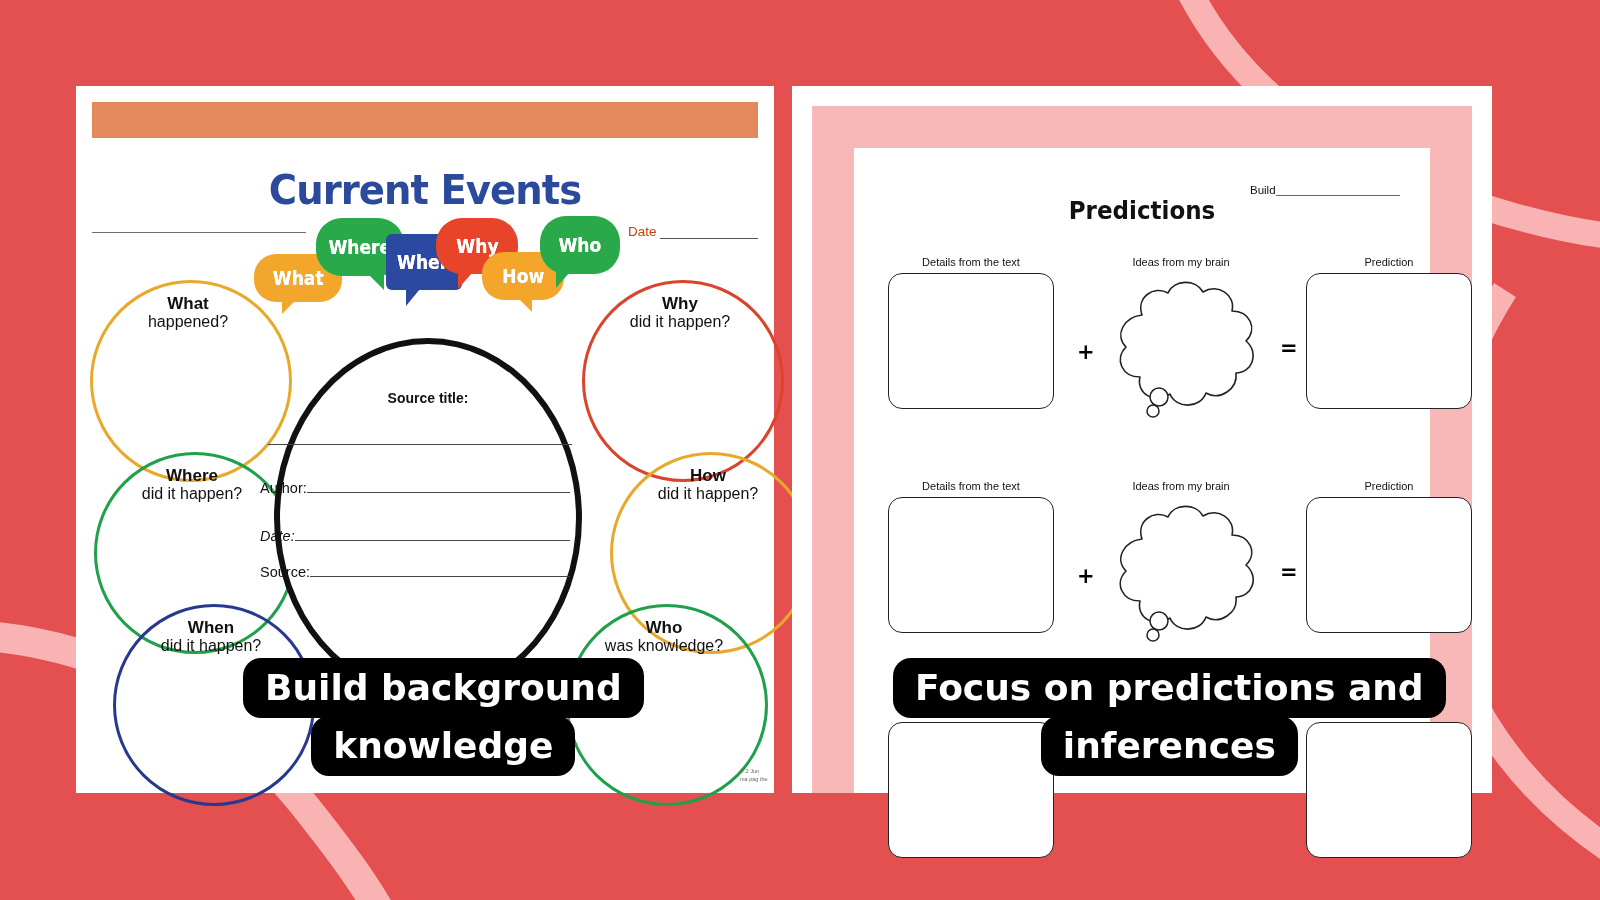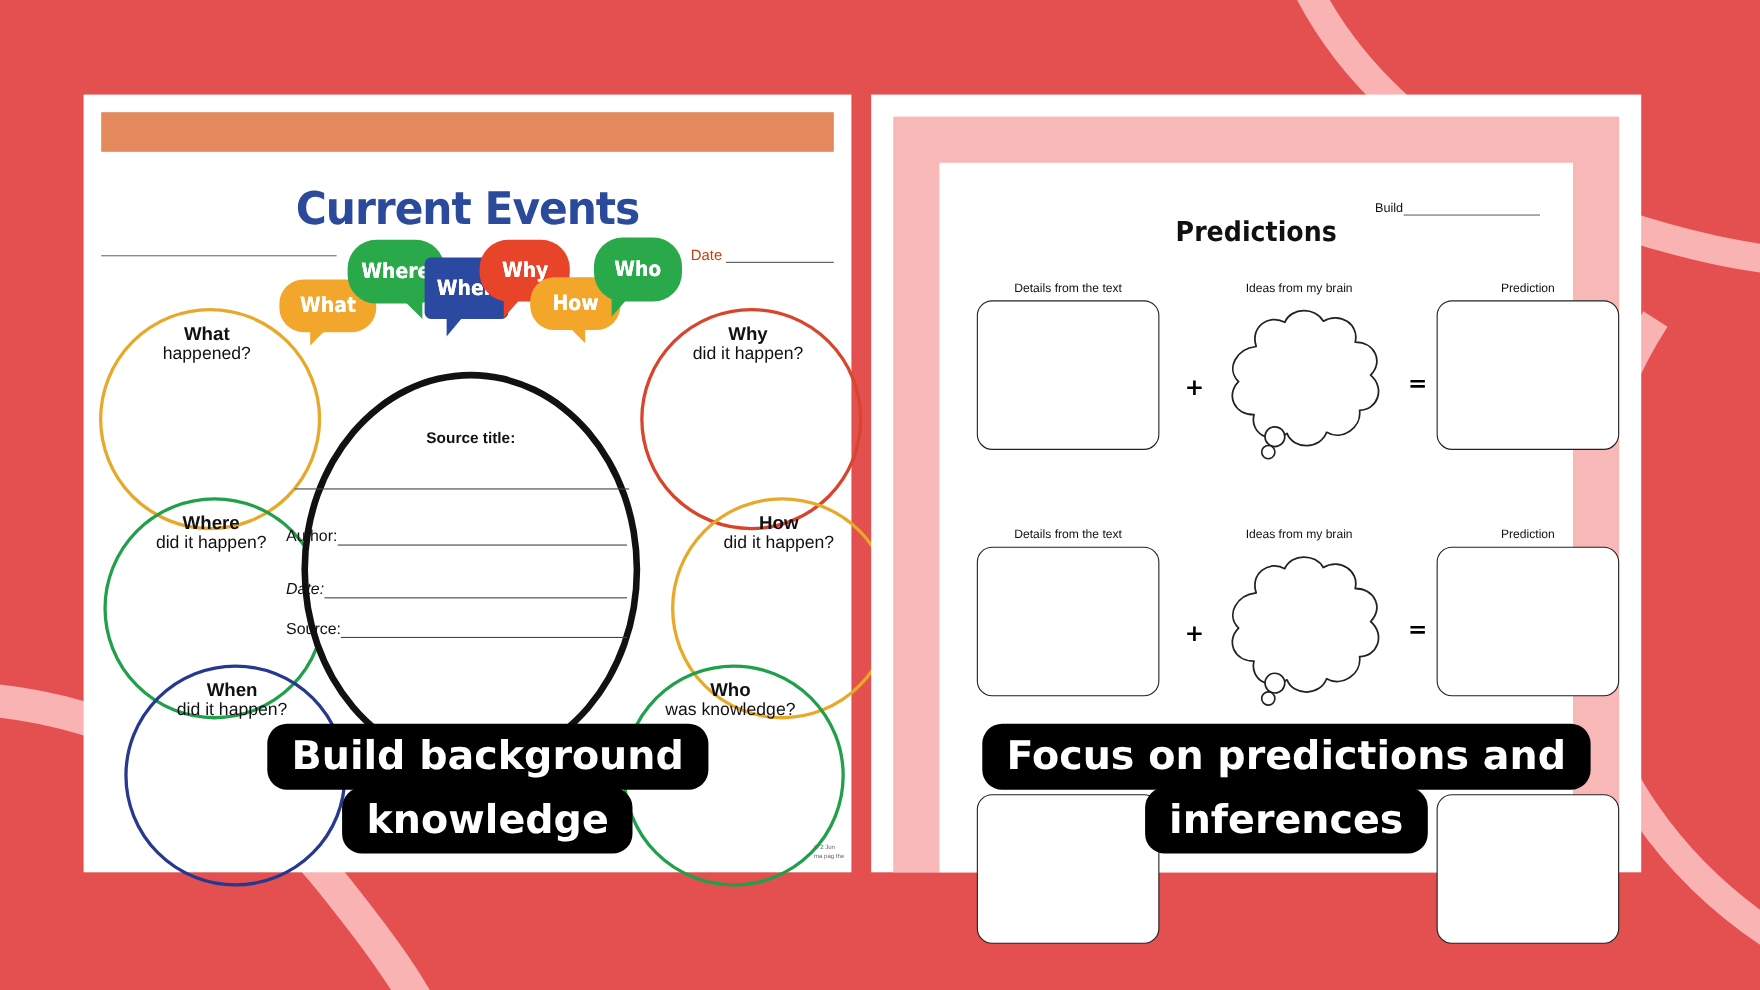--- a/index.html
+++ b/index.html
@@ -55,21 +55,21 @@
 
   
   .center-oval{
     position:absolute;left:198px;top:252px;width:308px;height:360px;
     border:6px solid #111;border-radius:50%;background:#fff;box-sizing:border-box;
   }
   .center-fields{position:absolute;left:198px;top:252px;width:308px;height:360px;}
   .art-title{position:absolute;left:0;right:0;top:52px;text-align:center;
              font-size:14px;font-weight:bold;color:#111;}
   .art-rule{position:absolute;left:-6px;top:106px;width:304px;border-bottom:1.7px solid #444;}
-  .fld{position:absolute;left:-14px;width:310px;display:flex;align-items:flex-end;gap:0;
+  .fld{position:absolute;left:-14px;width:310px;display:flex;gap:0;
        font-size:14.5px;color:#111;}
   .fld .rule{flex:1;border-bottom:1.6px solid #444;height:12px;}
   .copyright{position:absolute;right:6px;bottom:10px;width:28px;
              font-size:5.5px;line-height:1.5;color:#666;text-align:left;}
 
   
   .card-right{
     position:absolute;left:792px;top:86px;width:700px;height:707px;
     background:#ffffff;
   }

